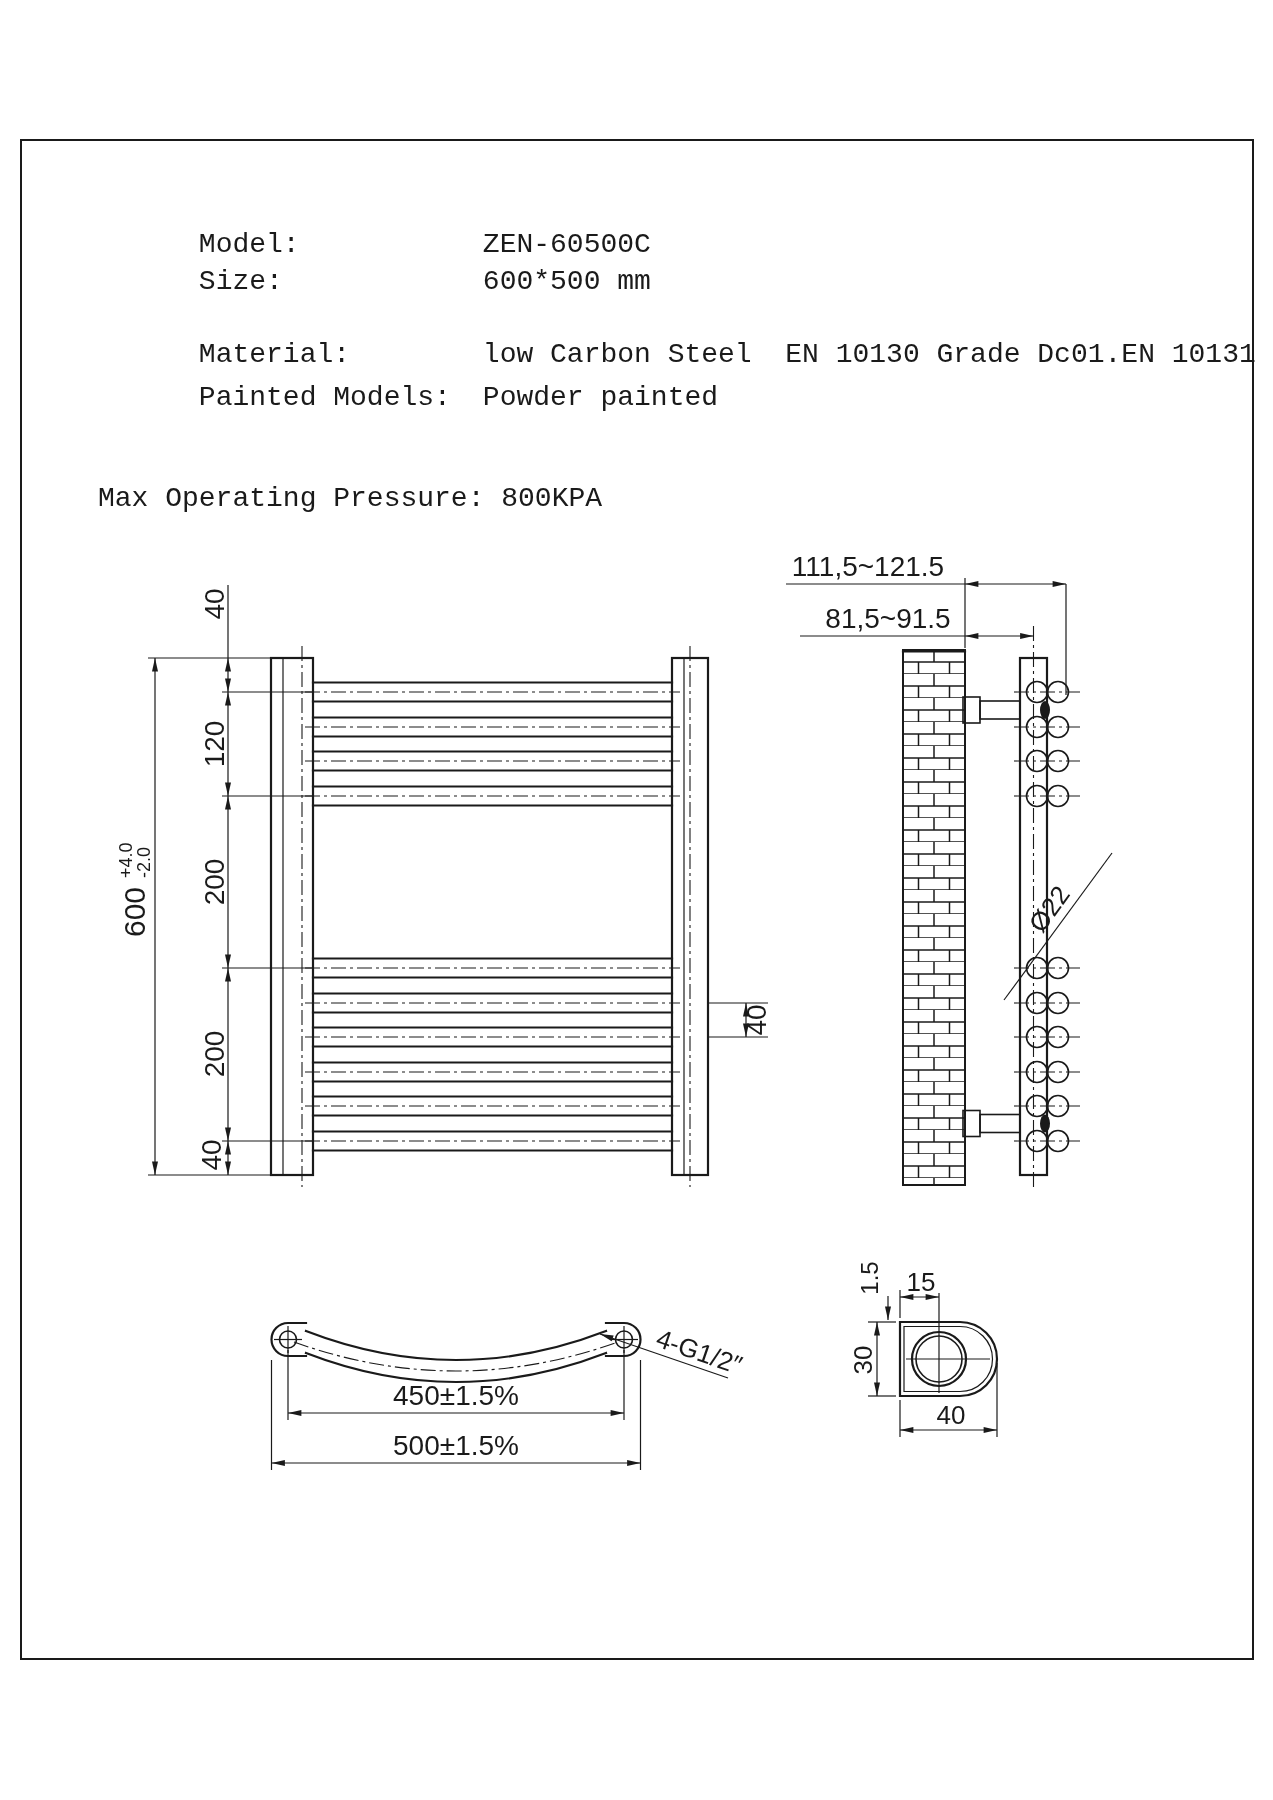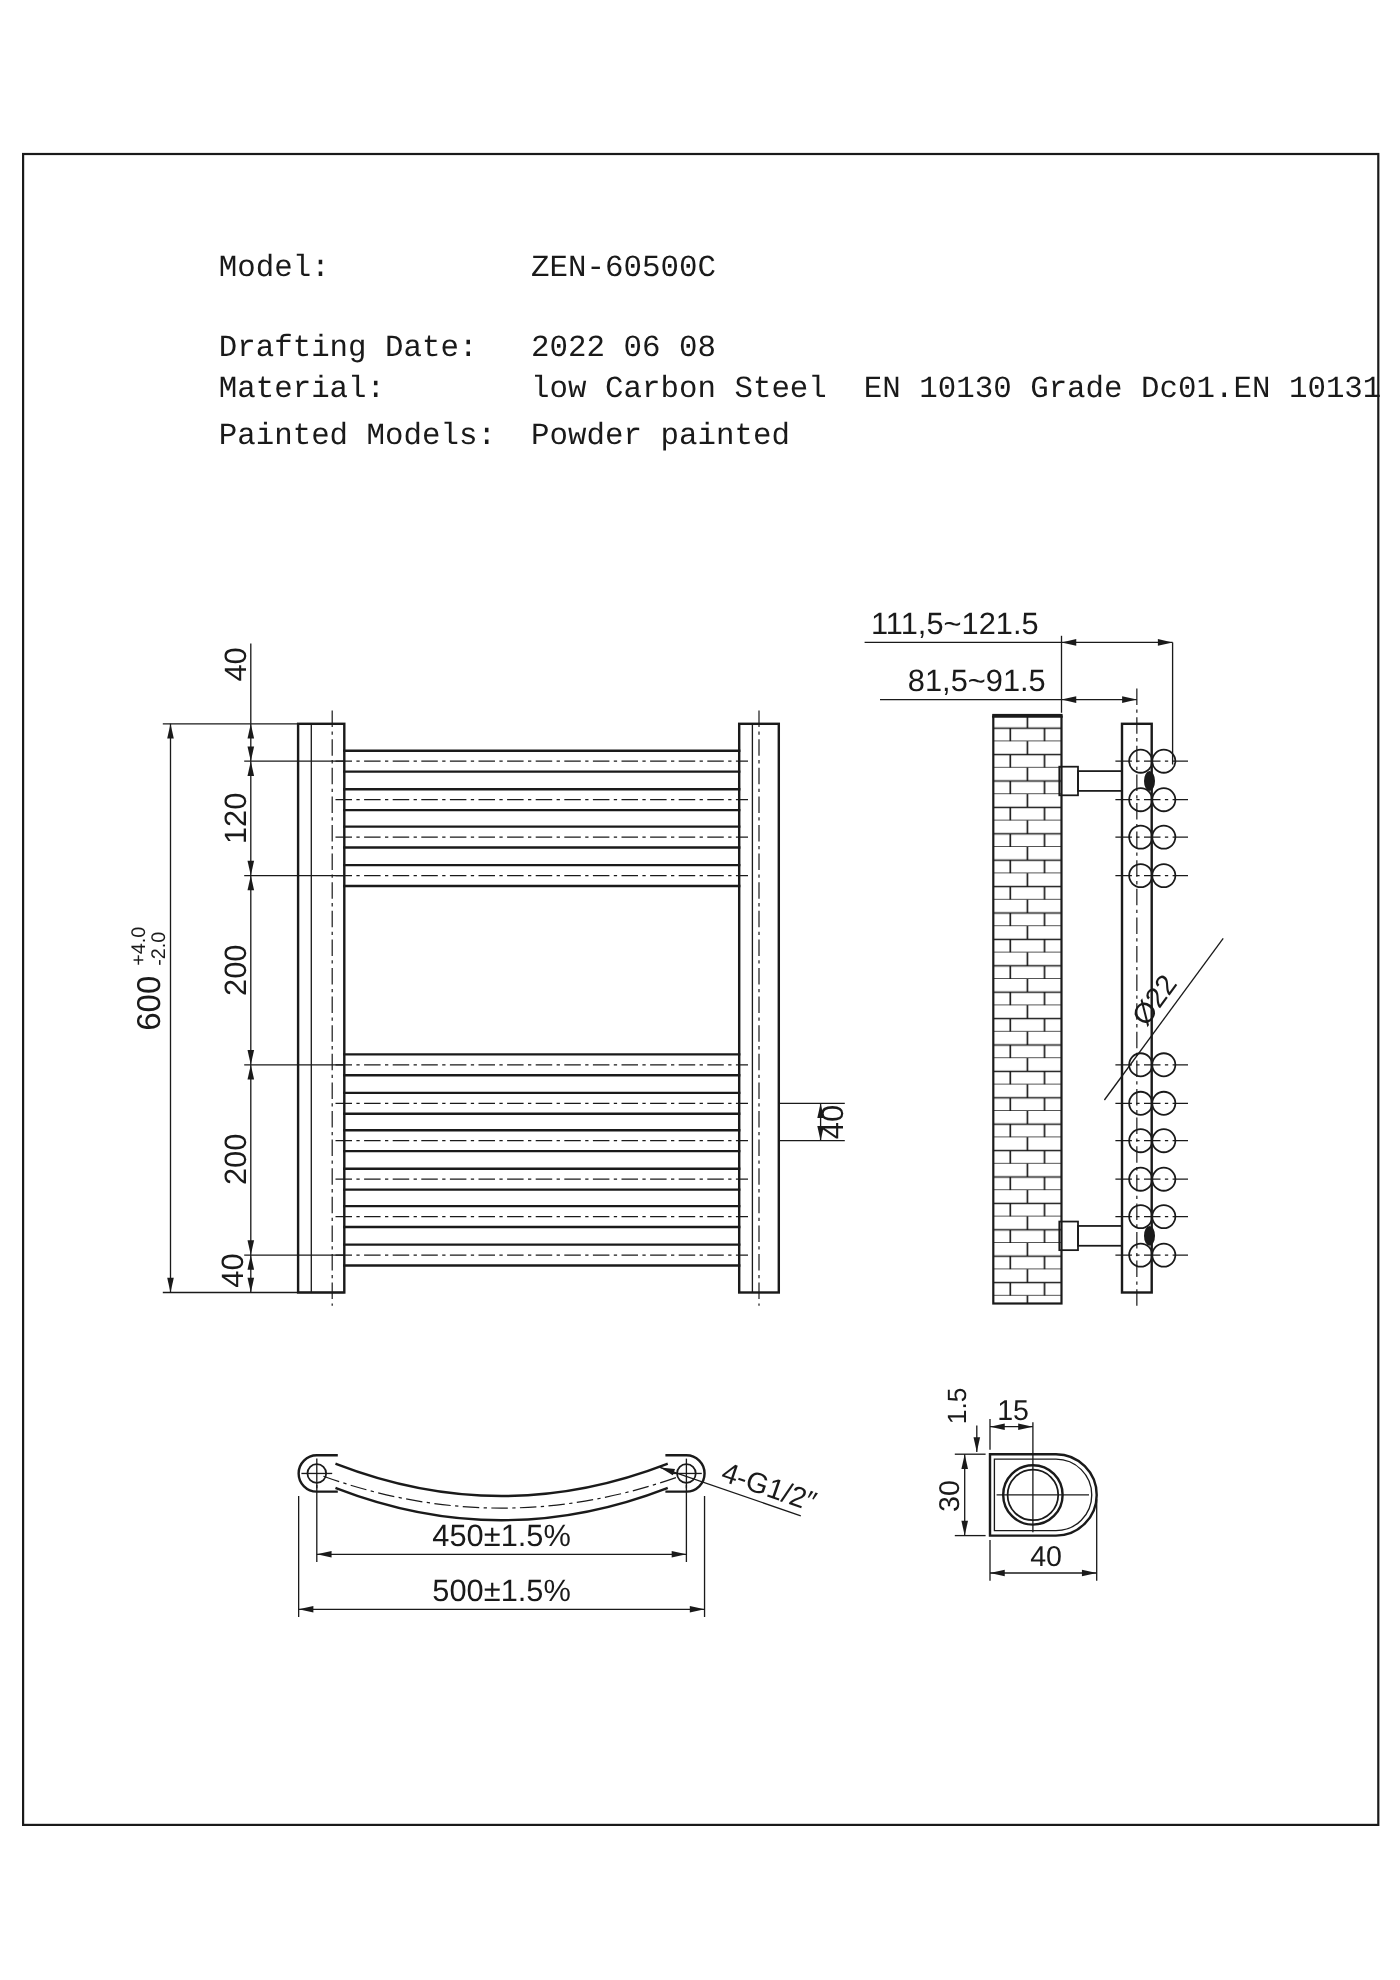--- a/index.html
+++ b/index.html
@@ -25,29 +25,30 @@
 </head>
 <body>
 
 <div class="page">
   <div class="frame"></div>
 
   <div class="spec">
     <div class="spec-row" style="top:200px">
       <span class="lab">Model:</span><span>ZEN-60500C</span>
     </div>
-    <div class="spec-row" style="top:273px">
-      <span class="lab">Drafting Date:</span><span>2022 06 08</span>
+    <div class="spec-row" style="top:237px">
+      <span class="lab">Size:</span><span>600*500 mm</span>
     </div>
     <div class="spec-row" style="top:310px">
       <span class="lab">Material:</span><span>low Carbon Steel  EN 10130 Grade Dc01.EN 10131</span>
     </div>
     <div class="spec-row" style="top:353px">
       <span class="lab">Painted Models:</span><span>Powder painted</span>
     </div>
+    <div class="spec-row" style="top:484px">Max Operating Pressure: 800KPA</div>
   </div>
 
   <svg class="drawing" width="1273" height="1800" viewBox="0 0 1273 1800">
     <defs>
       <marker id="ar" viewBox="0 0 14 8" refX="13.5" refY="4" markerWidth="15" markerHeight="9" orient="auto-start-reverse" markerUnits="userSpaceOnUse">
         <path d="M1,1.2 L13.5,4 L1,6.8 Z" fill="#1a1a1a"></path>
       </marker>
       <pattern id="brick" x="903" y="650" width="62" height="24" patternUnits="userSpaceOnUse">
         <path d="M0,12 H62 M0,24 H62 M31,0 V12 M15.5,12 V24 M46.5,12 V24" stroke="#1a1a1a" stroke-width="1.5" fill="none"></path>
       </pattern>

